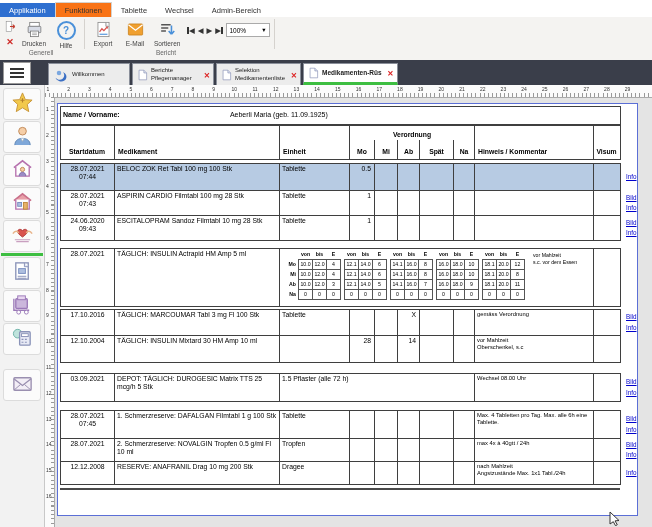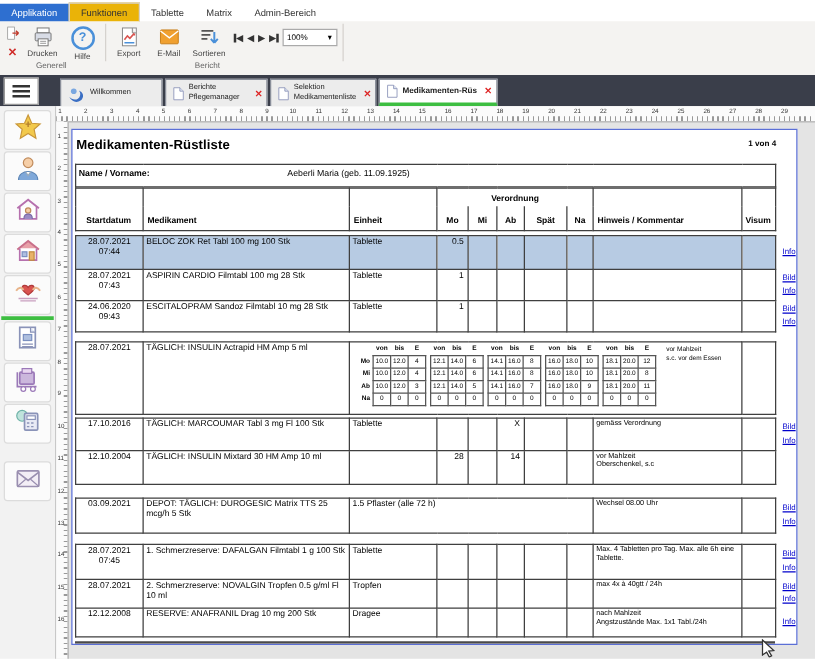--- a/index.html
+++ b/index.html
@@ -4,21 +4,21 @@
 <style>
   html,body{margin:0;padding:0;}
   body{width:652px;height:527px;position:relative;overflow:hidden;
        font-family:"Liberation Sans",sans-serif;background:#fff;}
 
   
   .ribbon{position:absolute;left:0;top:0;width:652px;height:60px;background:#f4f3f1;border-bottom:2px solid #8b5cf6;}
   .rtabs{display:flex;height:17px;align-items:flex-end;background:#fff;}
   .rtab{font-size:7.5px;padding:3px 9px 2px;color:#333;cursor:pointer;}
   .rtab.app{background:#2e6fd0;color:#fff;}
-  .rtab.sel{background:#eab308;border:1px solid #d5d2ce;border-bottom:none;}
+  .rtab.sel{background:#f97316;border:1px solid #d5d2ce;border-bottom:none;}
   .rbody{display:flex;align-items:flex-start;height:30px;padding:2px 2px 0 2px;}
   .rcol{display:flex;flex-direction:column;gap:2px;width:16px;align-items:center;margin-top:1px;}
   .smallbtn{width:13px;height:13px;display:flex;align-items:center;justify-content:center;cursor:pointer;}
   .xred{color:#cf2a27;font-weight:bold;font-size:9px;}
   .bigbtn{display:flex;flex-direction:column;align-items:center;font-size:6.5px;color:#444;
           padding:1px 3px;gap:1px;cursor:pointer;min-width:26px;}
   .bigbtn svg{width:19px;height:19px;}
   .helpcircle{width:15px;height:15px;border:2px solid #4a90d9;border-radius:50%;color:#4a90d9;
               font-weight:bold;font-size:10px;display:flex;align-items:center;justify-content:center;margin:1px;}
   .vsep{width:1px;background:#d5d2ce;align-self:stretch;margin:0 2px;}
@@ -103,21 +103,21 @@
   .cursor{position:absolute;left:608px;top:511px;z-index:50;pointer-events:none;}
 </style>
 </head>
 <body>
 
 <div class="ribbon">
   <div class="rtabs">
     <div class="rtab app">Applikation</div>
     <div class="rtab sel">Funktionen</div>
     <div class="rtab">Tablette</div>
-    <div class="rtab">Matrix</div>
+    <div class="rtab">Wechsel</div>
     <div class="rtab">Admin-Bereich</div>
   </div>
   <div class="rbody">
     <div class="rcol">
       <span class="smallbtn">
         <svg viewBox="0 0 24 24" width="13" height="13">
             <rect x="4" y="3" width="10" height="18" fill="#fff" stroke="#888"></rect>
             <path d="M11 12h9m0 0l-4-3.5m4 3.5l-4 3.5" stroke="#c0392b" stroke-width="2" fill="none"></path>
           </svg>
       </span>
@@ -354,24 +354,20 @@
       <span style="top: 241.2px;">10</span>
       <span style="top: 267px;">11</span>
       <span style="top: 292.8px;">12</span>
       <span style="top: 318.6px;">13</span>
       <span style="top: 344.4px;">14</span>
       <span style="top: 370.2px;">15</span>
       <span style="top: 396px;">16</span>
     </div>
 
   <div class="page">
-    <div class="rtitle">
-      <h1>Medikamenten-Rüstliste</h1>
-      <span class="pageind">1 von 4</span>
-    </div>
 
     <table class="blk">
         <colgroup>
           <col style="width:54px">
           <col style="width:165px">
           <col style="width:70px">
           <col style="width:25px">
           <col style="width:23px">
           <col style="width:22px">
           <col style="width:34px">

